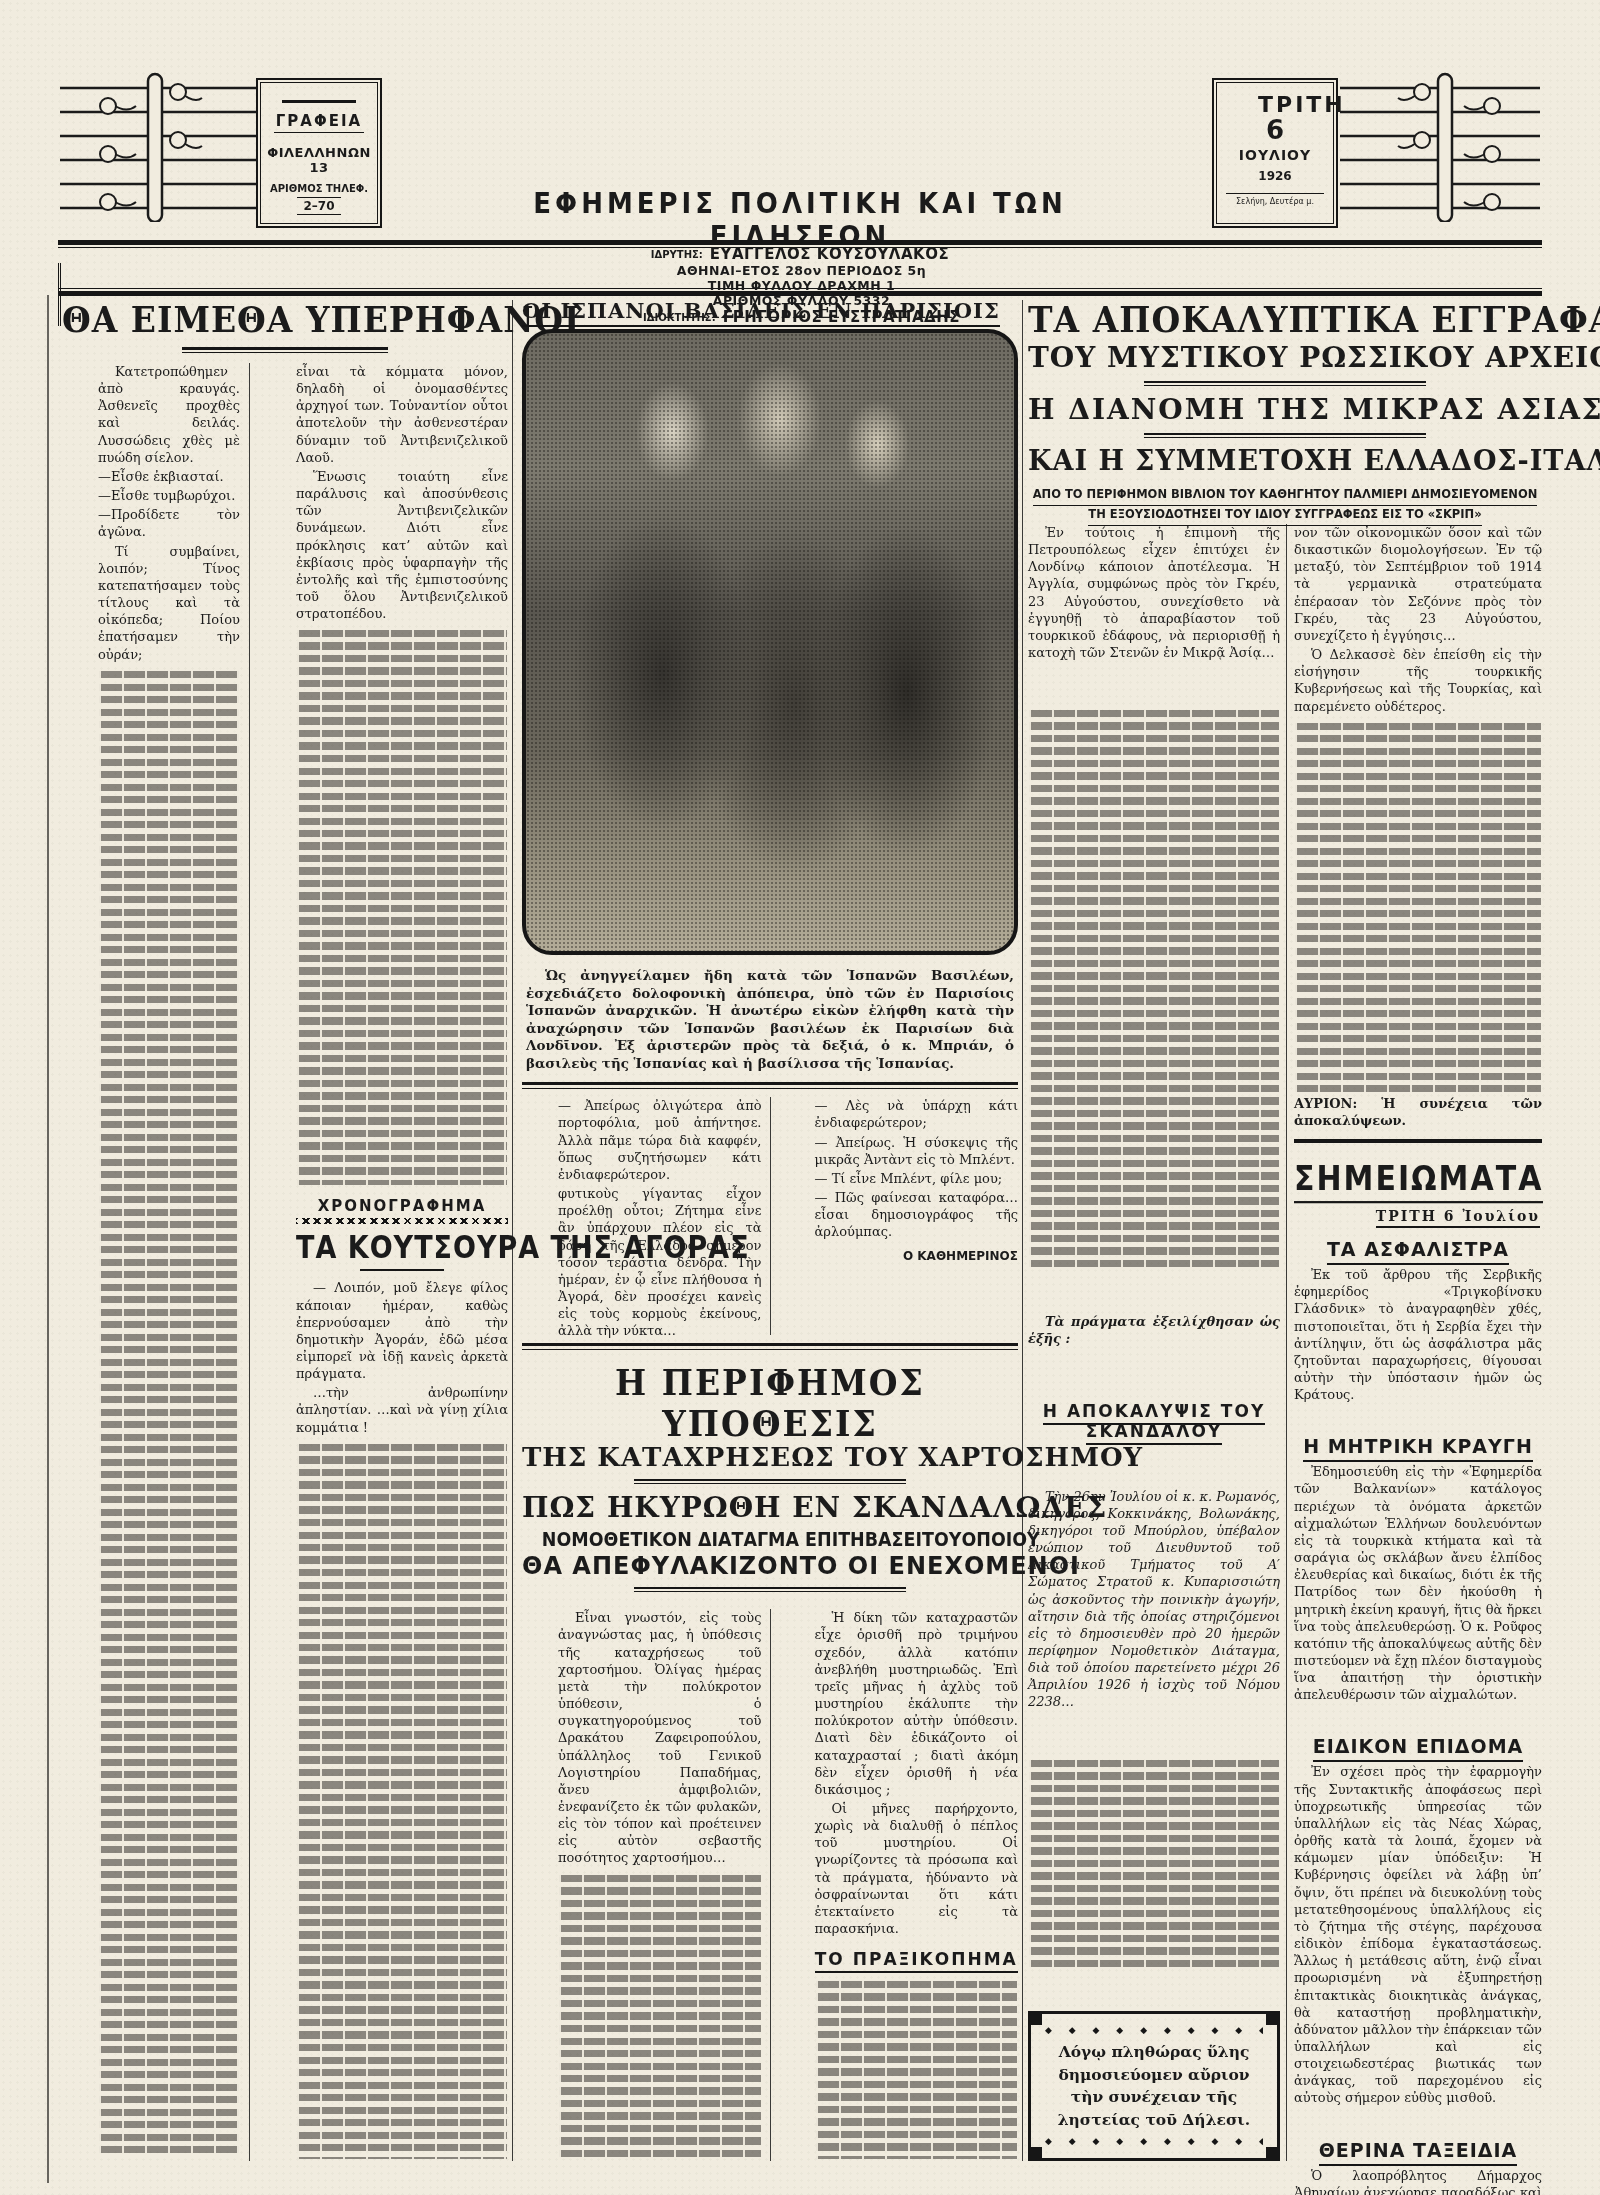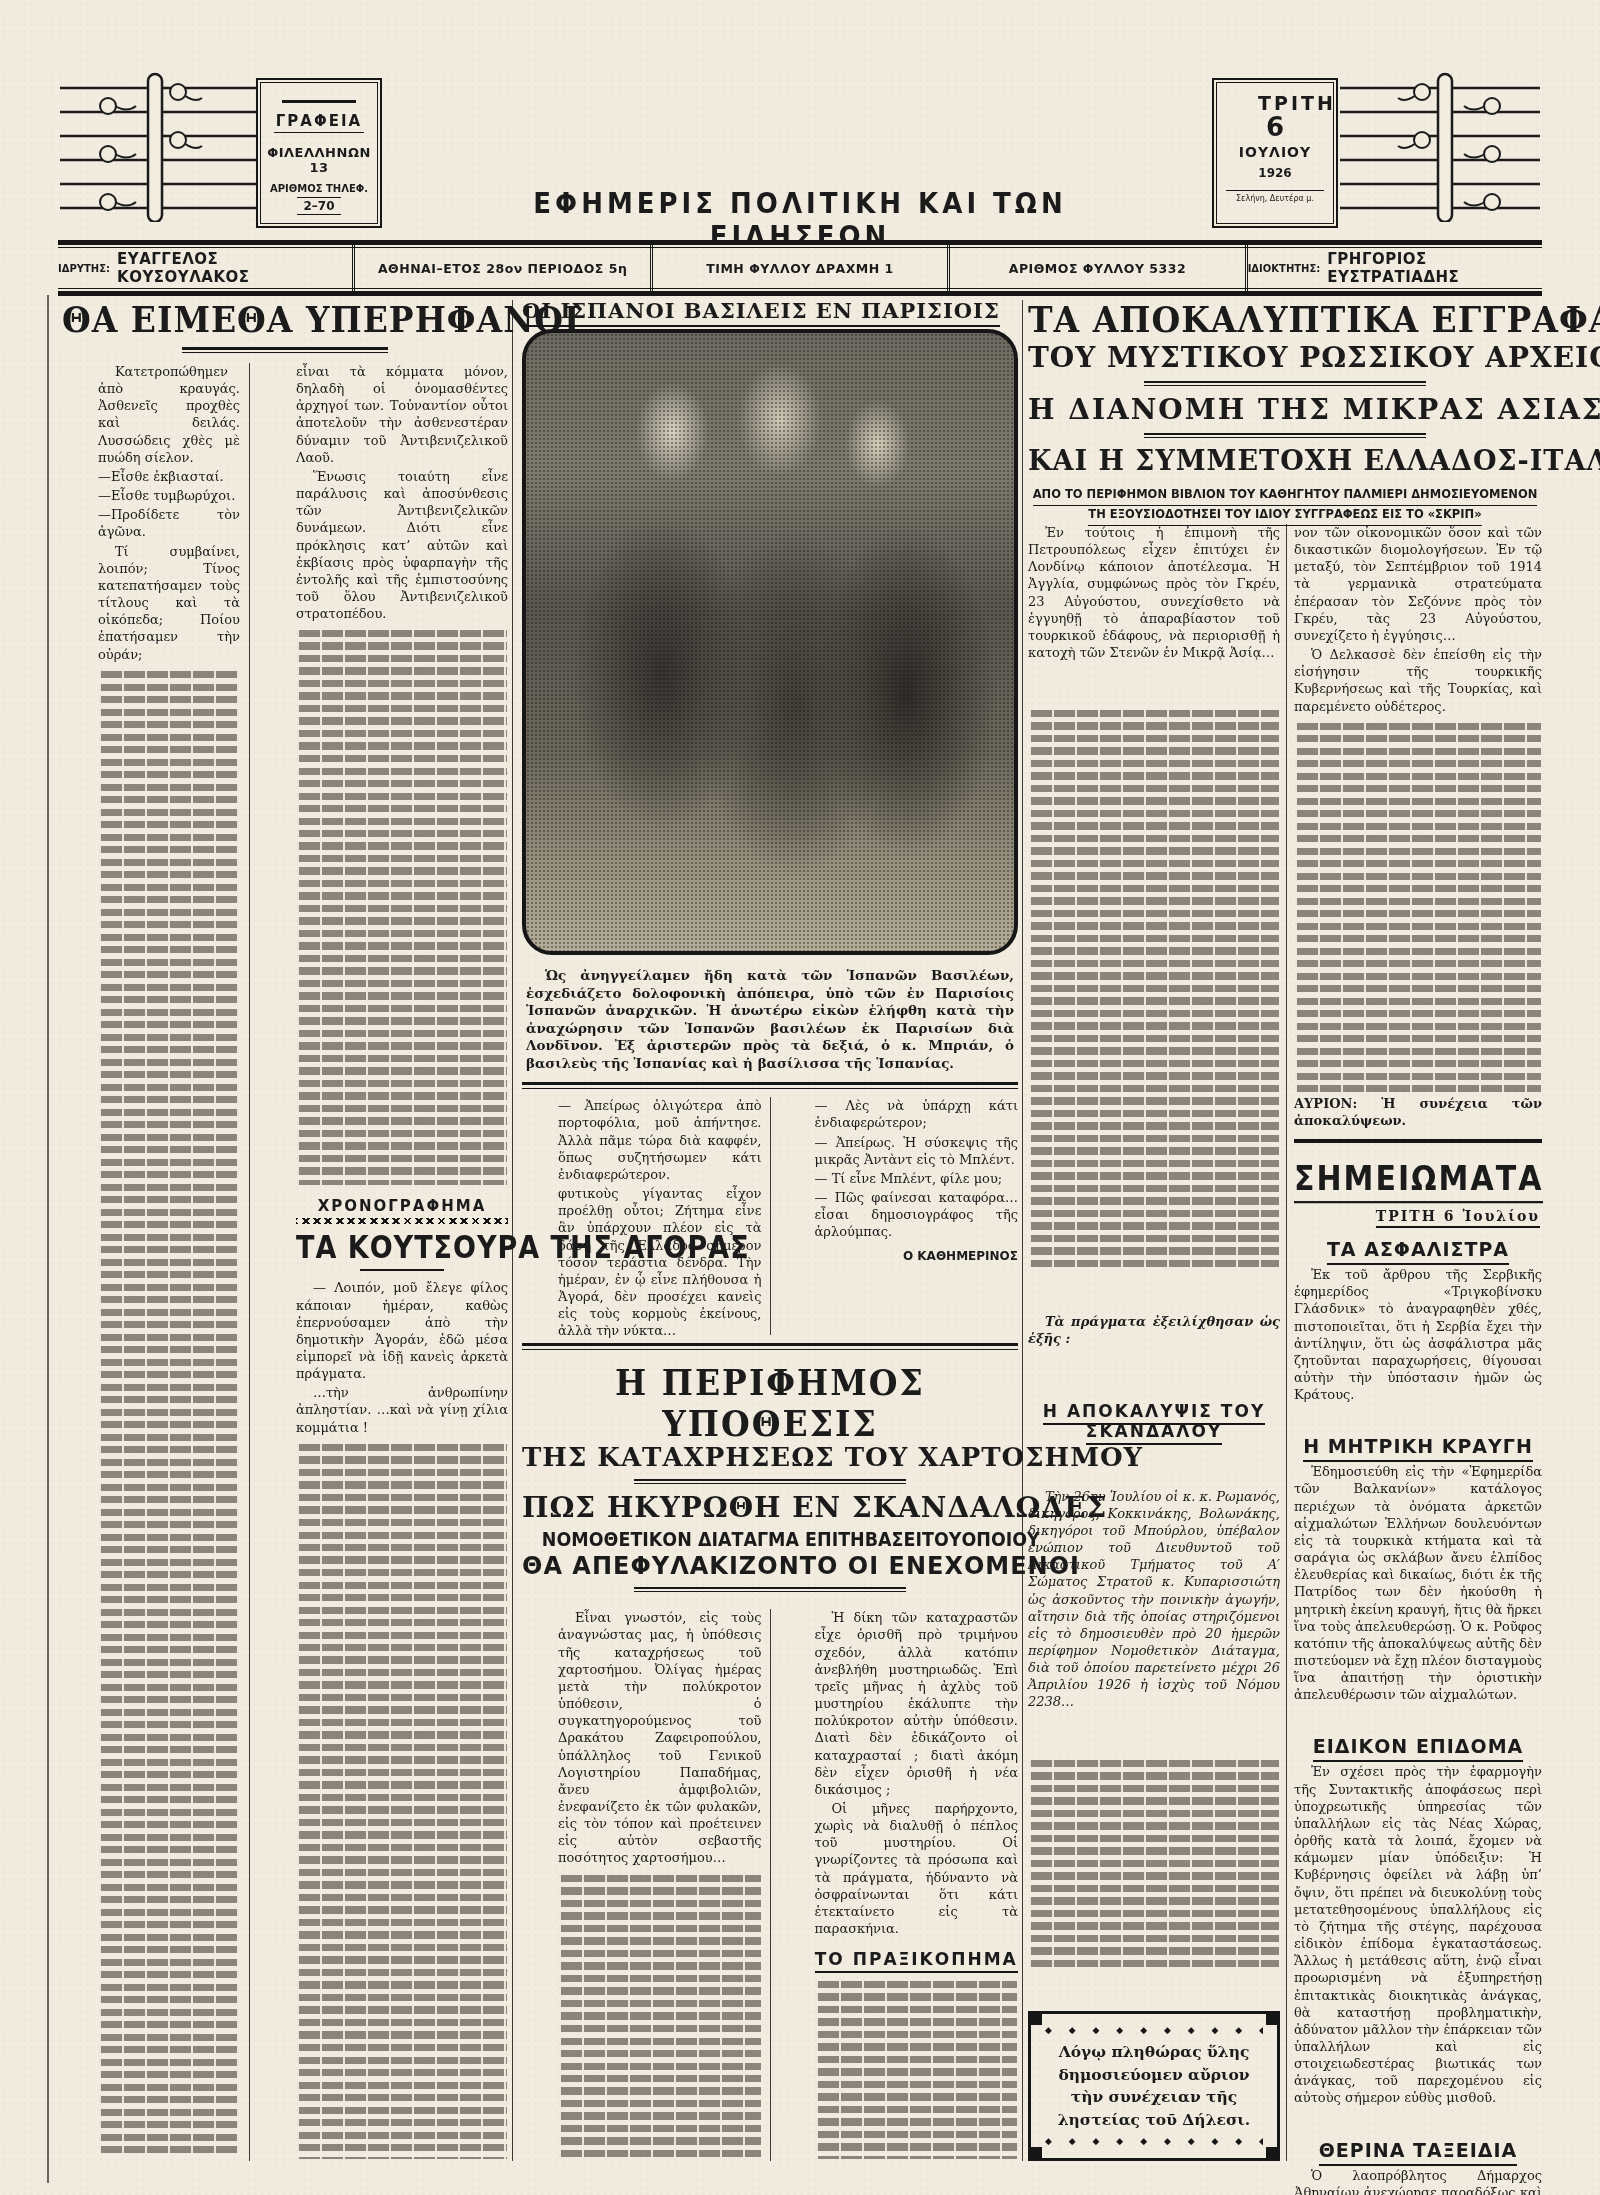--- a/index.html
+++ b/index.html
@@ -17,36 +17,36 @@
   .officebox,.datebox{position:absolute;top:26px;width:126px;height:150px;border:2px solid #161616;
     box-shadow:inset 0 0 0 2px #f1ecdf, inset 0 0 0 3px #161616;
     text-align:center;font-family:"DejaVu Sans",sans-serif;padding-top:10px;box-sizing:border-box;}
   .officebox{left:196px;}
   .datebox{left:1152px;}
   .officebox .cap{height:10px;border-bottom:3px solid #161616;width:60%;margin:0 auto 8px;}
   .ob-l1{font-size:15px;font-weight:bold;letter-spacing:2px;border-bottom:1px solid #161616;display:inline-block;padding:0 2px 2px;}
   .ob-l2{font-size:13px;font-weight:bold;margin-top:12px;letter-spacing:.5px;}
   .ob-l3{font-size:10px;font-weight:bold;margin-top:8px;}
   .ob-l4{font-size:12px;font-weight:bold;margin-top:3px;border-top:1px solid #161616;border-bottom:1px solid #161616;display:inline-block;padding:1px 6px;}
-  .db-day{font-size:19px;font-weight:bold;letter-spacing:3px;margin-top:2px;margin-left:44px;}
+  .db-day{font-size:22px;font-weight:bold;letter-spacing:3px;margin-top:2px;margin-left:44px;}
   .db-num{font-size:26px;font-weight:bold;line-height:1;}
   .db-month{font-size:14px;font-weight:bold;letter-spacing:1px;margin-top:4px;}
   .db-year{font-size:12px;font-weight:bold;margin-top:6px;}
   .db-note{font-size:8px;margin-top:10px;border-top:1px solid #161616;padding-top:3px;width:80%;margin-left:auto;margin-right:auto;}
   .logo{position:absolute;left:400px;top:-8px;width:680px;text-align:center;}
   .logo .word{font-family:"DejaVu Sans",sans-serif;font-weight:bold;font-size:118px;line-height:1.05;
     letter-spacing:14px;transform:scaleY(1.04);display:inline-block;}
   .logo .bar{height:6px;background:#161616;width:88%;margin:2px auto 0;}
   .subtitle{position:absolute;left:400px;top:138px;width:680px;text-align:center;
     font-family:"DejaVu Sans",sans-serif;font-weight:bold;font-size:26px;letter-spacing:4px;transform:scaleY(1.1);}
   
   .infobar{position:absolute;left:58px;top:240px;width:1484px;height:46px;display:flex;
     border-top:5px solid #161616;border-bottom:5px solid #161616;
     box-shadow:inset 0 2px 0 #f1ecdf,inset 0 3px 0 #161616,inset 0 -2px 0 #f1ecdf,inset 0 -3px 0 #161616;
-    font-family:"DejaVu Sans",sans-serif;}
+    font-family:"DejaVu Sans",sans-serif;flex-direction:column;}
   .infocell{flex:1;display:flex;align-items:center;justify-content:center;gap:7px;
     border-left:3px double #161616;font-weight:bold;}
   .infocell:first-child{border-left:none;}
   .infocell .small{font-size:10px;}
   .infocell .big{font-size:15px;letter-spacing:.5px;}
   .infocell .mid{font-size:12.5px;letter-spacing:.5px;}
   
   .vrule{position:absolute;width:0;border-left:1.5px solid #3a3a38;}
   .trim{position:absolute;left:47px;top:295px;bottom:12px;border-left:2px solid #2e2c28;opacity:.7;}
   .dblrule{border-top:3px solid #161616;border-bottom:1px solid #161616;height:3px;margin:8px 0;}

